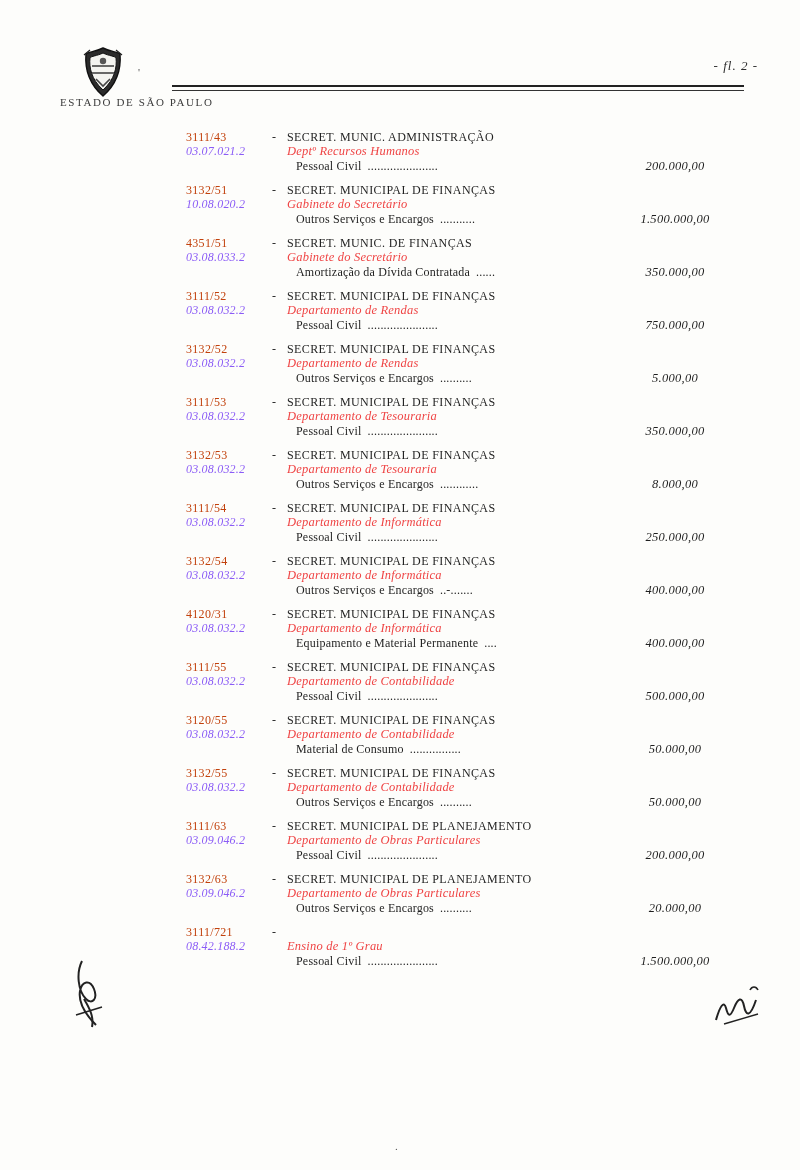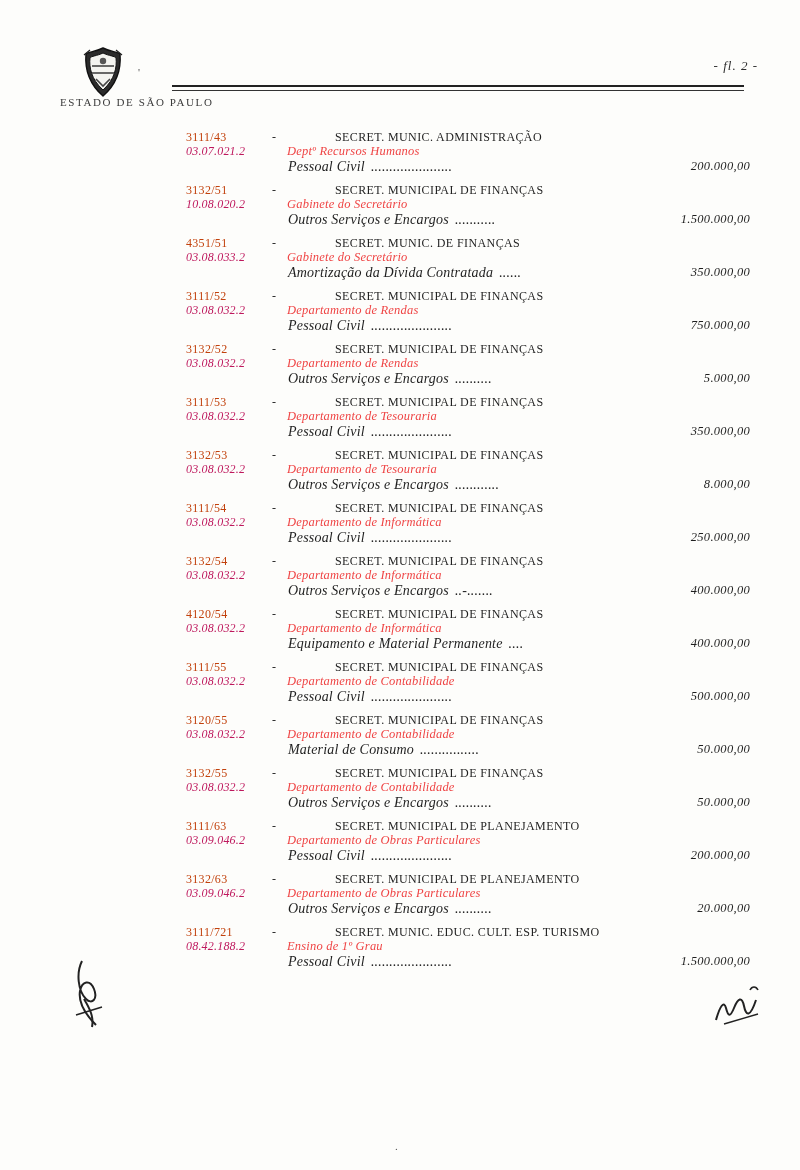--- a/index.html
+++ b/index.html
@@ -112,68 +112,66 @@
   }
   .acct {
     position: absolute;
     left: 186px;
     top: 14px;
     width: 100px;
     font-family: "Liberation Serif", serif;
     font-style: italic;
     font-size: 12px;
     letter-spacing: 0.2px;
-    color: #be185d;
+    color: #8b5cf6;
   }
   .dash {
     position: absolute;
     left: 272px;
     top: 0;
     font-size: 12px;
     color: #232323;
   }
   .org {
     position: absolute;
     left: 287px;
     top: 0;
     font-family: "Liberation Serif", serif;
     font-size: 12px;
     letter-spacing: 0.4px;
     color: #1f1f1f;
     white-space: nowrap;
-    margin-left: 48px;
   }
   .dept {
     position: absolute;
     left: 287px;
     top: 14px;
     font-family: "Liberation Serif", serif;
     font-style: italic;
     font-size: 12.5px;
     letter-spacing: 0.2px;
     color: #ef4444;
     white-space: nowrap;
   }
   .elem {
     position: absolute;
-    left: 288px;
+    left: 296px;
     top: 29px;
     font-family: "Liberation Serif", serif;
-    font-style: italic;
-    font-size: 14px;
+    font-size: 12px;
     letter-spacing: 0.2px;
     color: #1f1f1f;
     white-space: nowrap;
   }
   .value {
     position: absolute;
     top: 29px;
     right: 50px;
     width: 150px;
-    text-align: right;
+    text-align: center;
     font-family: "Liberation Serif", serif;
     font-style: italic;
     font-size: 12.5px;
     letter-spacing: 0.3px;
     color: #1f1f1f;
   }
   
   .sig-left {
     position: absolute;
     left: 72px;
@@ -300,21 +298,21 @@
       <div class="entry">
         <div class="code">3132/54</div>
         <div class="acct">03.08.032.2</div>
         <div class="dash">-</div>
         <div class="org">SECRET. MUNICIPAL DE FINANÇAS</div>
         <div class="dept">Departamento de Informática</div>
         <div class="elem"><span>Outros Serviços e Encargos</span><span style="margin-left: 6px;">..-.......</span></div>
         <div class="value">400.000,00</div>
       </div>
       <div class="entry">
-        <div class="code">4120/54</div>
+        <div class="code">4120/31</div>
         <div class="acct">03.08.032.2</div>
         <div class="dash">-</div>
         <div class="org">SECRET. MUNICIPAL DE FINANÇAS</div>
         <div class="dept">Departamento de Informática</div>
         <div class="elem"><span>Equipamento e Material Permanente</span><span style="margin-left: 6px;">....</span></div>
         <div class="value">400.000,00</div>
       </div>
       <div class="entry">
         <div class="code">3111/55</div>
         <div class="acct">03.08.032.2</div>
@@ -357,21 +355,20 @@
         <div class="dash">-</div>
         <div class="org">SECRET. MUNICIPAL DE PLANEJAMENTO</div>
         <div class="dept">Departamento de Obras Particulares</div>
         <div class="elem"><span>Outros Serviços e Encargos</span><span style="margin-left: 6px;">..........</span></div>
         <div class="value">20.000,00</div>
       </div>
       <div class="entry">
         <div class="code">3111/721</div>
         <div class="acct">08.42.188.2</div>
         <div class="dash">-</div>
-        <div class="org">SECRET. MUNIC. EDUC. CULT. ESP. TURISMO</div>
         <div class="dept">Ensino de 1º Grau</div>
         <div class="elem"><span>Pessoal Civil</span><span style="margin-left: 6px;">......................</span></div>
         <div class="value">1.500.000,00</div>
       </div>
     </div>
 
   <div class="sig-left">
     <svg width="60" height="80" viewBox="0 0 60 80">
       <path d="M10 6 C4 18, 6 36, 14 44 C20 50, 26 44, 22 34 C18 24, 10 26, 8 36 C6 48, 14 60, 24 70" fill="none" stroke="#222" stroke-width="2"></path>
       <path d="M12 44 C18 54, 22 62, 20 72" fill="none" stroke="#222" stroke-width="2"></path>

